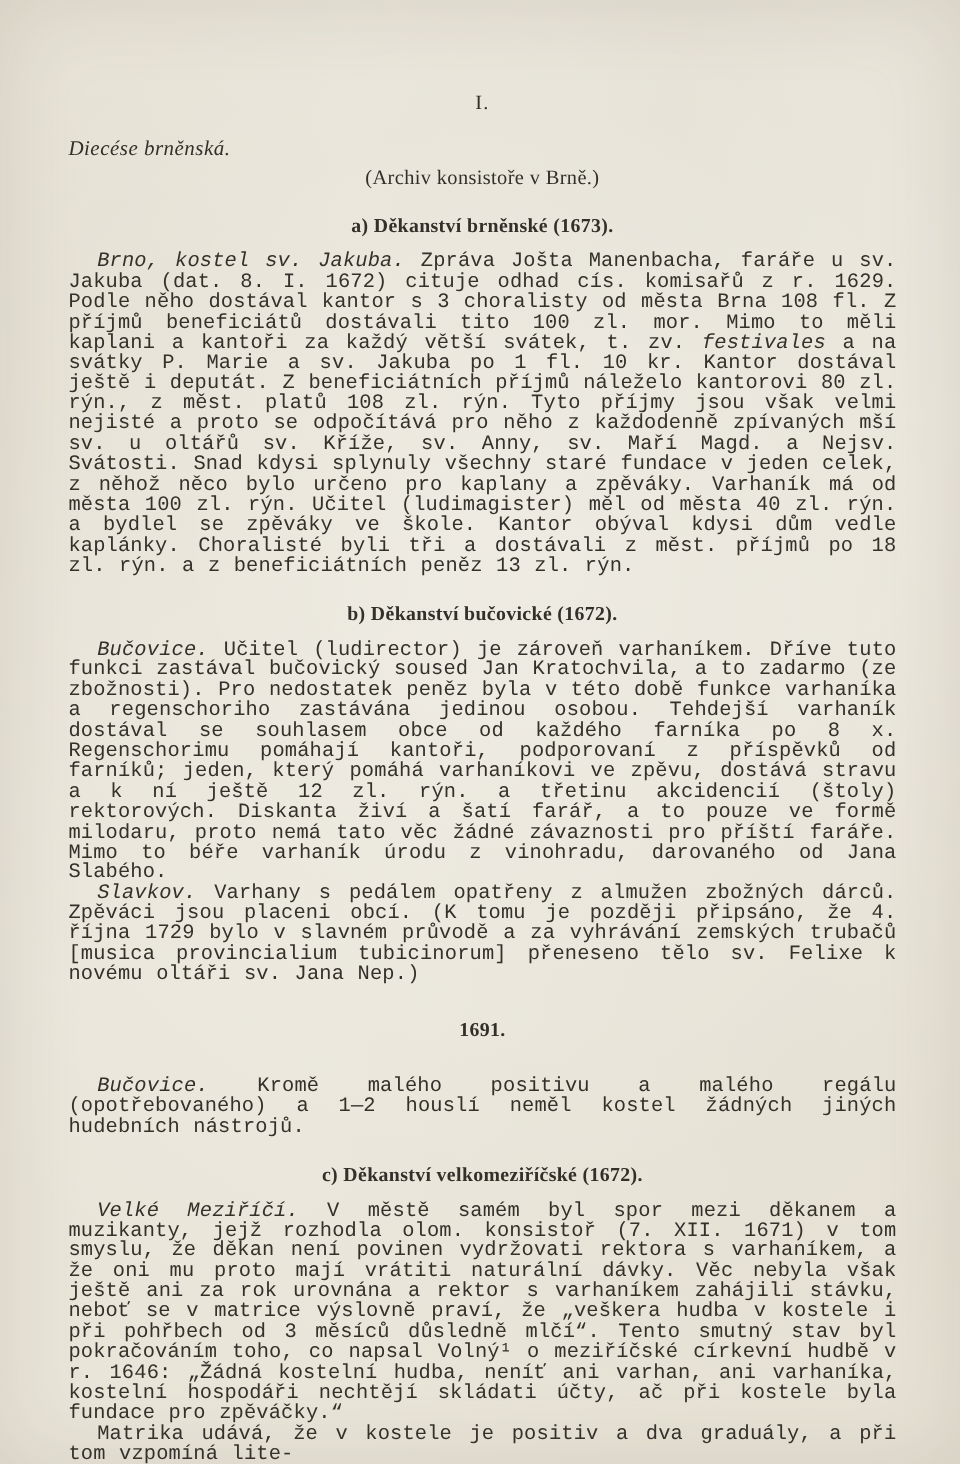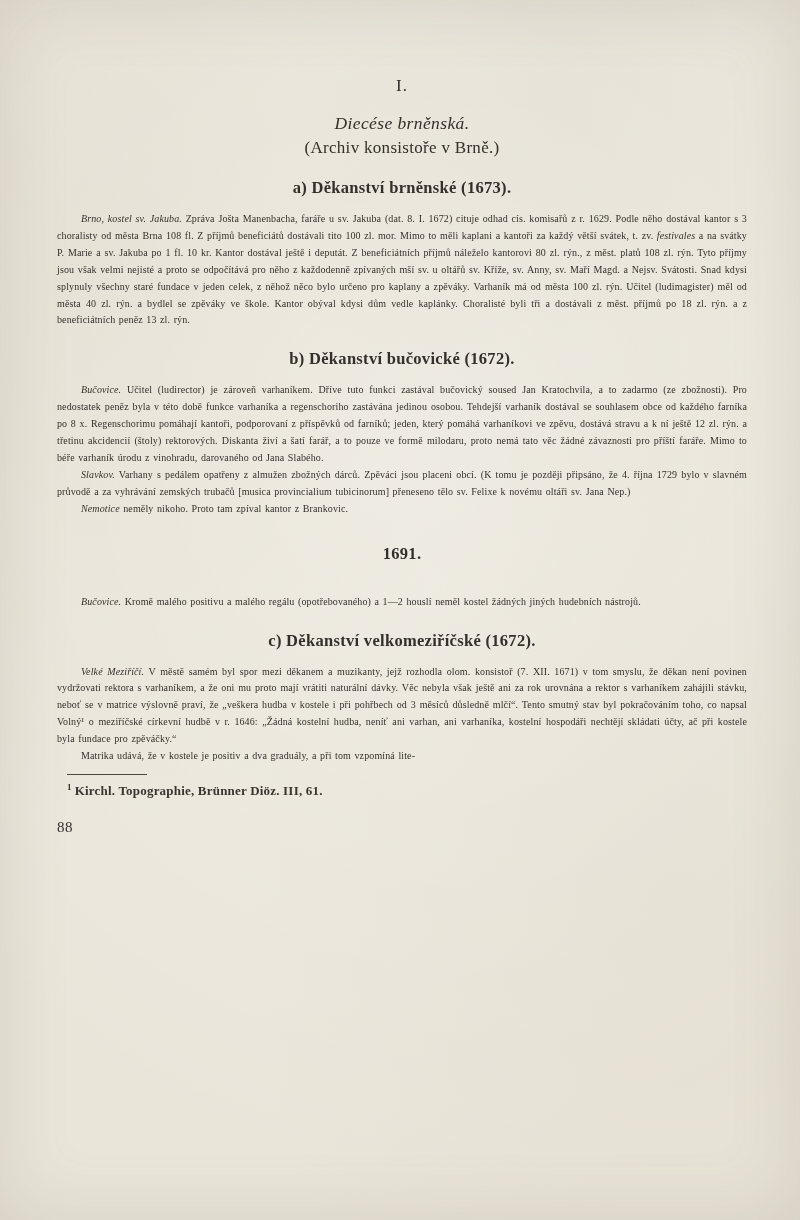--- a/index.html
+++ b/index.html
@@ -14,33 +14,34 @@
       radial-gradient(ellipse at 84% 74%, rgba(150,135,100,0.06), transparent 46%),
       radial-gradient(ellipse at 70% 8%,  rgba(120,110,85,0.05), transparent 35%),
       #e9e5d9;
     box-shadow: inset 0 0 70px rgba(110,100,78,0.16);
     color:#33302a;
   }
 
   .text-block { position:absolute; left:57px; top:0; width:690px; }
 
   .chapter   { text-align:center; font-size:17px; margin-top:76px; letter-spacing:1px; }
-  .doc-title { text-align:center; font-size:17.5px; font-style:italic; margin-top:17px; letter-spacing:0.4px; }
+  .doc-title { font-size:17.5px; font-style:italic; margin-top:17px; letter-spacing:0.4px; }
   .archive   { text-align:center; font-size:17px; margin-top:4px; letter-spacing:0.3px; }
 
   .section-heading {
     text-align:center; font-size:16.5px; letter-spacing:0.3px;
     margin-top:20px; margin-bottom:13px;
   }
   .section-heading.year { margin-top:26px; margin-bottom:30px; }
 
   .body-para {
-    font-size:10px; line-height:16.9px; text-align:justify;
+    font-size:17px; line-height:16.9px; text-align:justify;
     text-indent:24px; word-spacing:0.9px; letter-spacing:0.12px;
     color:#34312b;
+    font-family:Liberation Mono, monospace;
   }
   .body-para .it { font-style:italic; }
 
   .footnote-area { margin-top:9px; padding-left:10px; }
   .footnote-rule { width:80px; height:0; border-top:1.3px solid #4d483f; margin-bottom:7px; }
   .footnote-text { font-size:13px; letter-spacing:0.2px; color:#3a362f;font-weight:bold; }
   .footnote-text sup { font-size:9px; vertical-align:super; margin-right:3px; }
 
   .page-number { font-size:15px; margin-top:20px; letter-spacing:0.5px; }
 </style>
@@ -62,21 +63,20 @@
 </div>
   </section>
 
   <section>
     <h2 class="section-heading">b) Děkanství bučovické (1672).</h2>
     <div>
   <p class="body-para"><span class="it">Bučovice.</span><span> Učitel (ludirector) je zároveň varhaníkem. Dříve tuto funkci zastával bučovický soused Jan Kratochvila, a to zadarmo (ze zbožnosti). Pro nedostatek peněz byla v této době funkce varhaníka a regenschoriho zastávána jedinou osobou. Tehdejší varhaník dostával se souhlasem obce od každého farníka po 8 x. Regenschorimu pomáhají kantoři, podporovaní z příspěvků od farníků; jeden, který pomáhá varhaníkovi ve zpěvu, dostává stravu a k ní ještě 12 zl. rýn. a třetinu akcidencií (štoly) rektorových. Diskanta živí a šatí farář, a to pouze ve formě milodaru, proto nemá tato věc žádné závaznosti pro příští faráře. Mimo to béře varhaník úrodu z vinohradu, darovaného od Jana Slabého.</span></p>
 
   <p class="body-para"><span class="it">Slavkov.</span><span> Varhany s pedálem opatřeny z almužen zbožných dárců. Zpěváci jsou placeni obcí. (K tomu je později připsáno, že 4. října 1729 bylo v slavném průvodě a za vyhrávání zemských trubačů [musica provincialium tubicinorum] přeneseno tělo sv. Felixe k novému oltáři sv. Jana Nep.)</span></p>
 
-  <p class="body-para"><span class="it">Nemotice</span><span> neměly nikoho. Proto tam zpíval kantor z Brankovic.</span></p>
 </div>
   </section>
 
   <section>
     <h2 class="section-heading year">1691.</h2>
     <div>
   <p class="body-para"><span class="it">Bučovice.</span><span> Kromě malého positivu a malého regálu (opotřebovaného) a 1—2 houslí neměl kostel žádných jiných hudebních nástrojů.</span></p>
 </div>
   </section>
 

